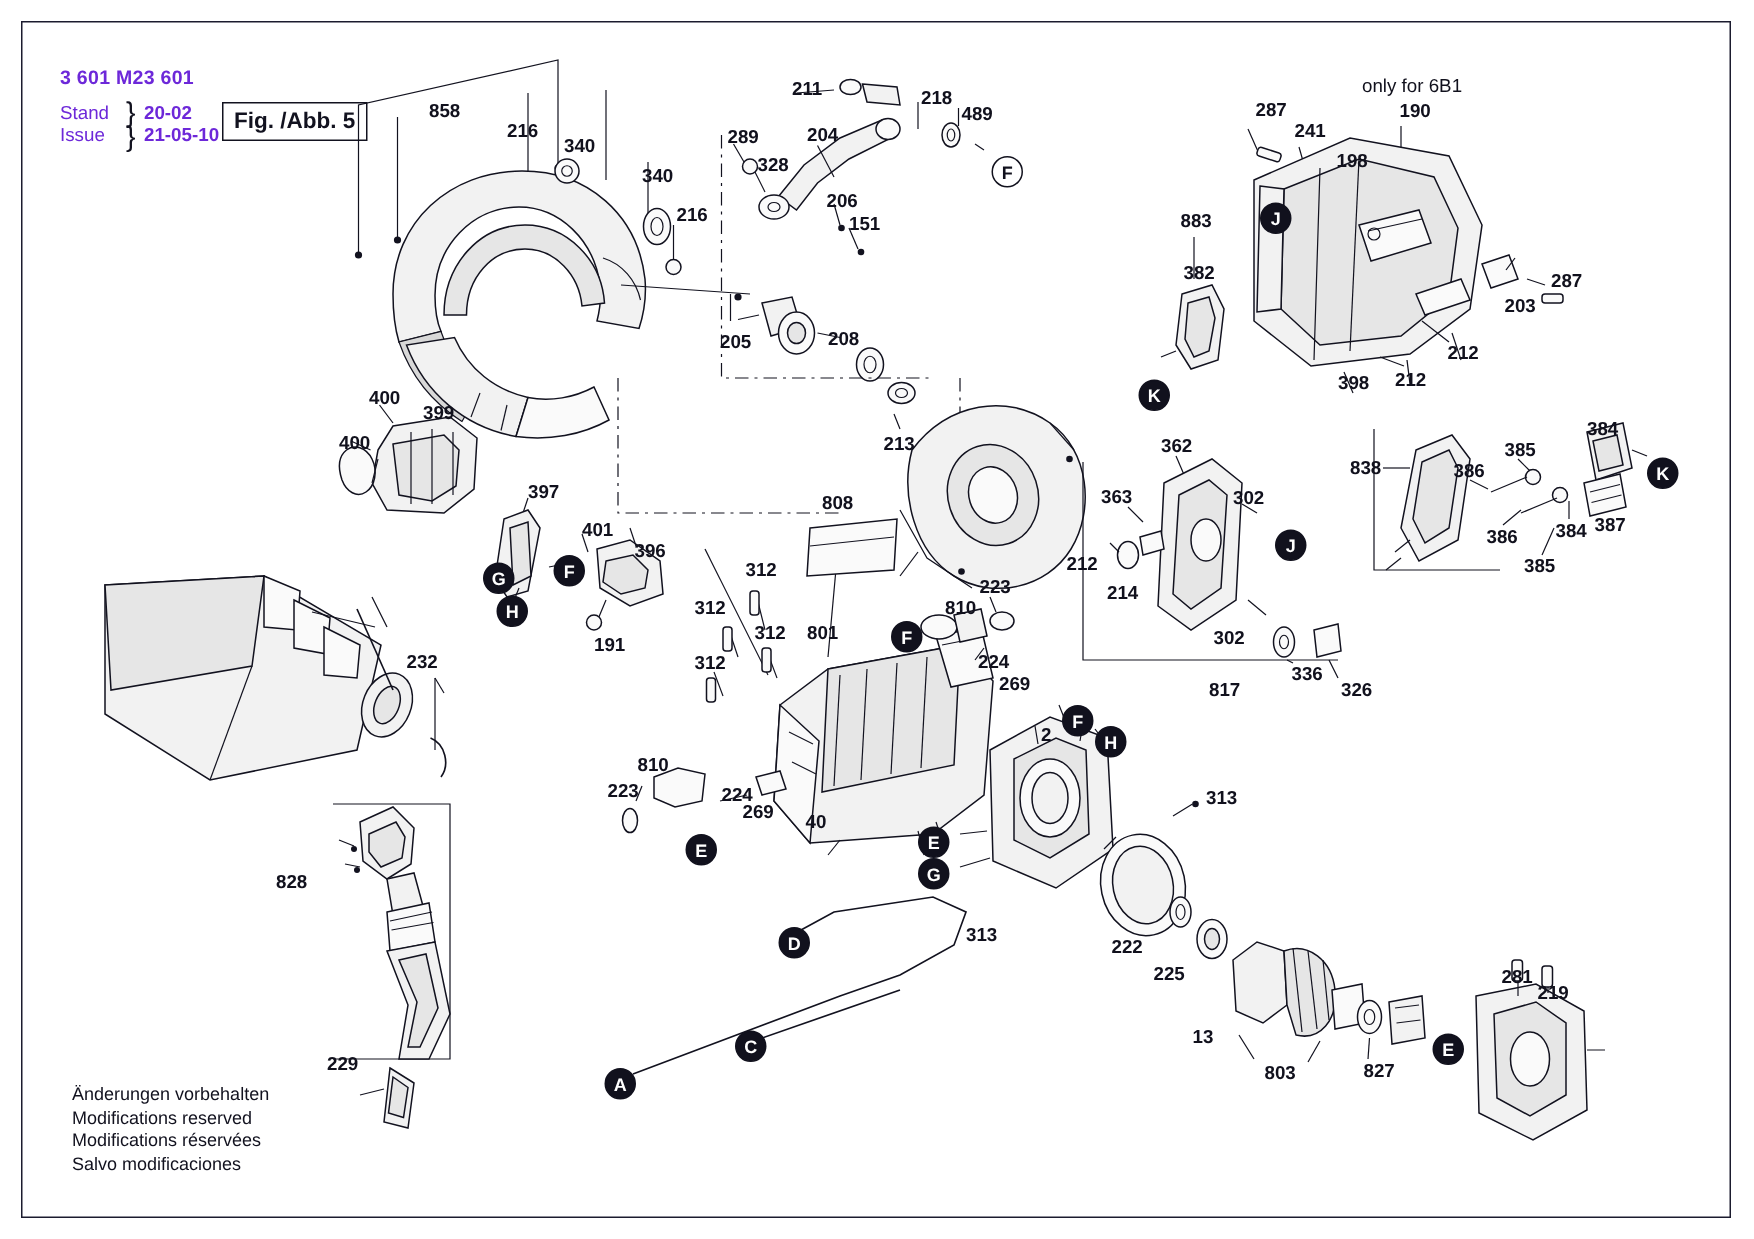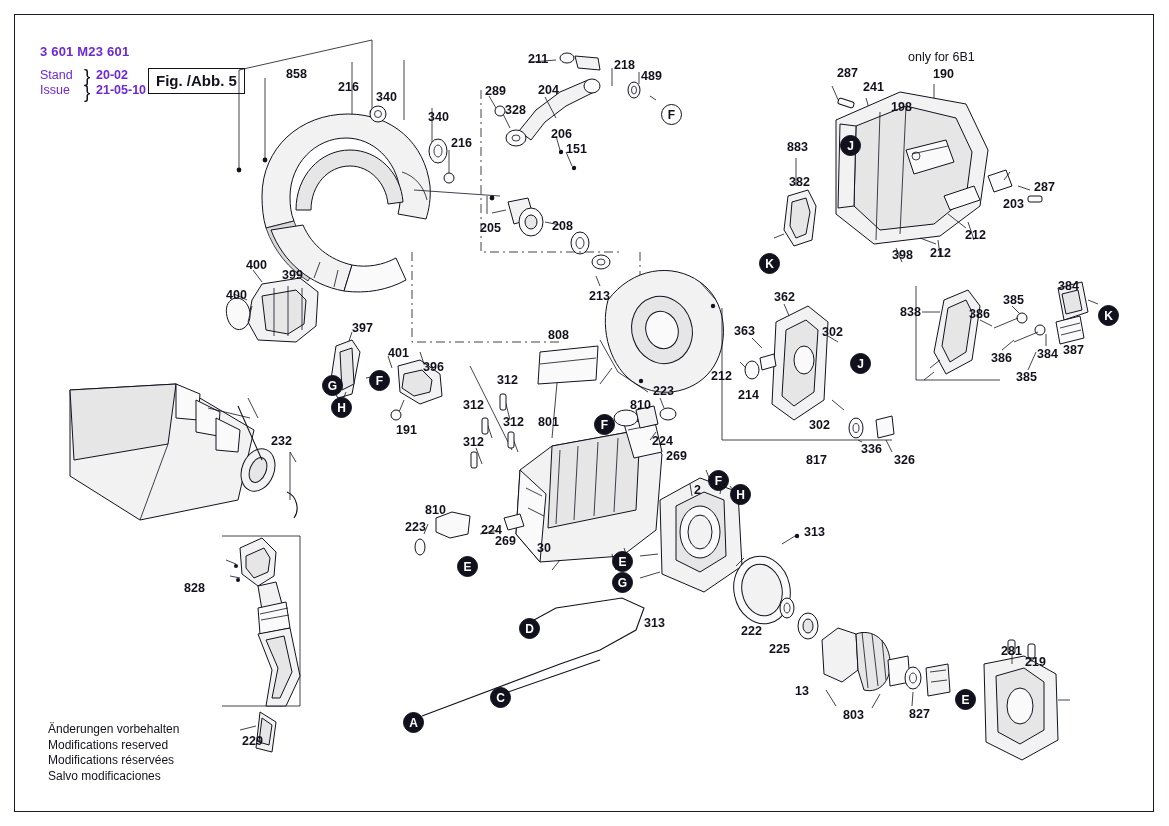--- a/index.html
+++ b/index.html
@@ -408,36 +408,36 @@
   <div class="lbl" style="left:589px;top:289px;">213</div>
   <div class="lbl" style="left:246px;top:258px;">400</div>
   <div class="lbl" style="left:282px;top:268px;">399</div>
   <div class="lbl" style="left:226px;top:288px;">400</div>
   <div class="lbl" style="left:352px;top:321px;">397</div>
   <div class="lbl" style="left:388px;top:346px;">401</div>
   <div class="lbl" style="left:423px;top:360px;">396</div>
   <div class="lbl" style="left:396px;top:423px;">191</div>
   <div class="lbl" style="left:271px;top:434px;">232</div>
   <div class="lbl" style="left:184px;top:581px;">828</div>
-  <div class="lbl" style="left:218px;top:734px;margin-left:24px;">229</div>
+  <div class="lbl" style="left:218px;top:702px;">229</div>
   <div class="lbl" style="left:497px;top:373px;">312</div>
   <div class="lbl" style="left:463px;top:398px;">312</div>
   <div class="lbl" style="left:503px;top:415px;">312</div>
   <div class="lbl" style="left:463px;top:435px;">312</div>
   <div class="lbl" style="left:538px;top:415px;">801</div>
   <div class="lbl" style="left:548px;top:328px;">808</div>
   <div class="lbl" style="left:630px;top:398px;">810</div>
   <div class="lbl" style="left:653px;top:384px;">223</div>
   <div class="lbl" style="left:652px;top:434px;">224</div>
   <div class="lbl" style="left:666px;top:449px;">269</div>
   <div class="lbl" style="left:425px;top:503px;">810</div>
   <div class="lbl" style="left:405px;top:520px;">223</div>
   <div class="lbl" style="left:481px;top:523px;">224</div>
   <div class="lbl" style="left:495px;top:534px;">269</div>
-  <div class="lbl" style="left:537px;top:541px;">30</div>
+  <div class="lbl" style="left:537px;top:541px;">40</div>
   <div class="lbl" style="left:694px;top:483px;">2</div>
   <div class="lbl" style="left:804px;top:525px;">313</div>
   <div class="lbl" style="left:644px;top:616px;">313</div>
   <div class="lbl" style="left:741px;top:624px;">222</div>
   <div class="lbl" style="left:769px;top:642px;">225</div>
   <div class="lbl" style="left:795px;top:654px;margin-top:30px;">13</div>
   <div class="lbl" style="left:843px;top:708px;">803</div>
   <div class="lbl" style="left:909px;top:707px;">827</div>
   <div class="lbl" style="left:1001px;top:644px;">281</div>
   <div class="lbl" style="left:1025px;top:655px;">219</div>

